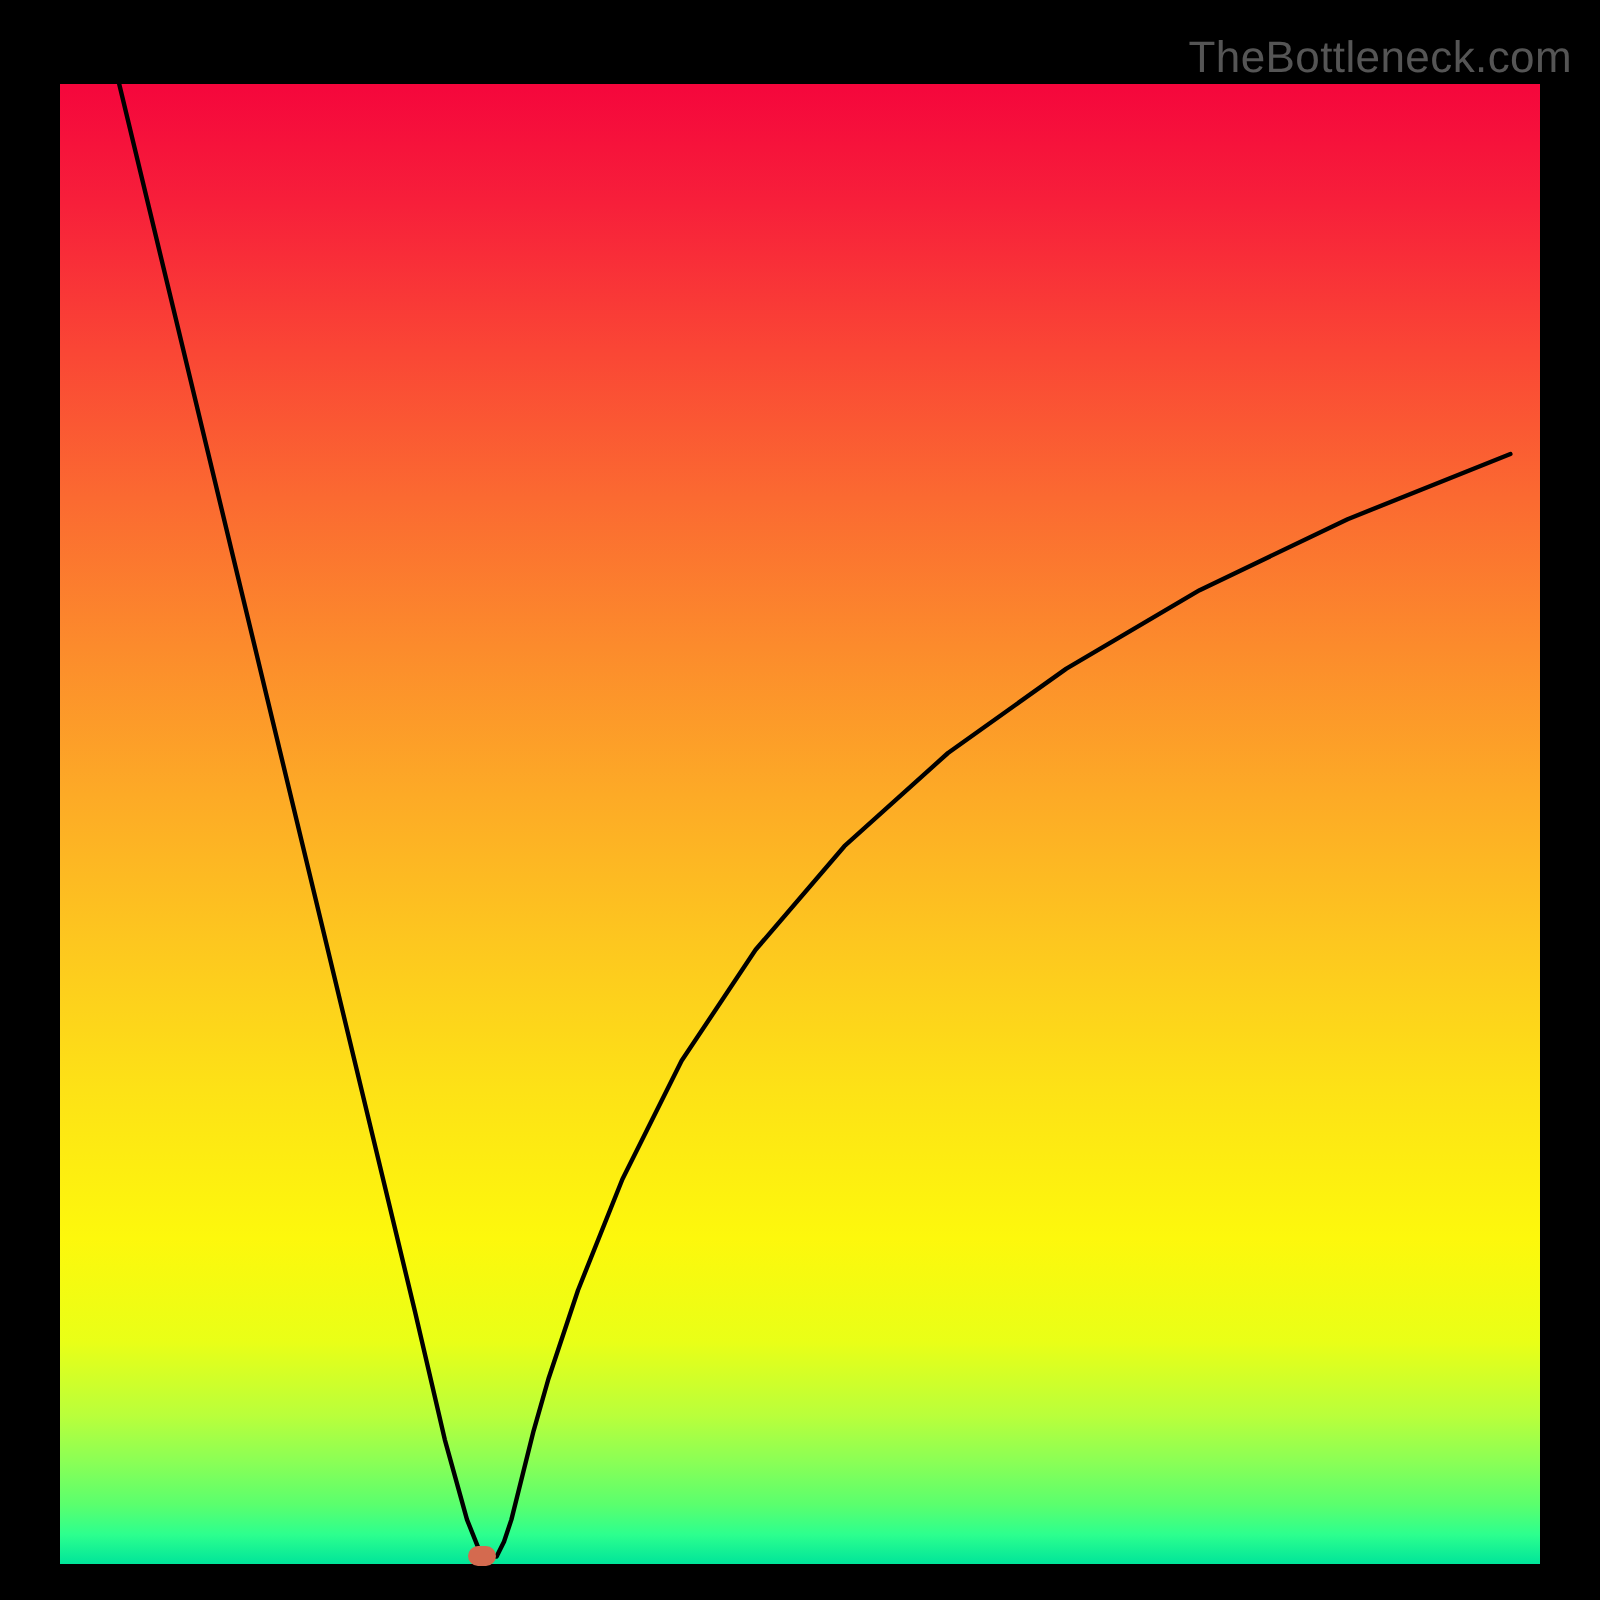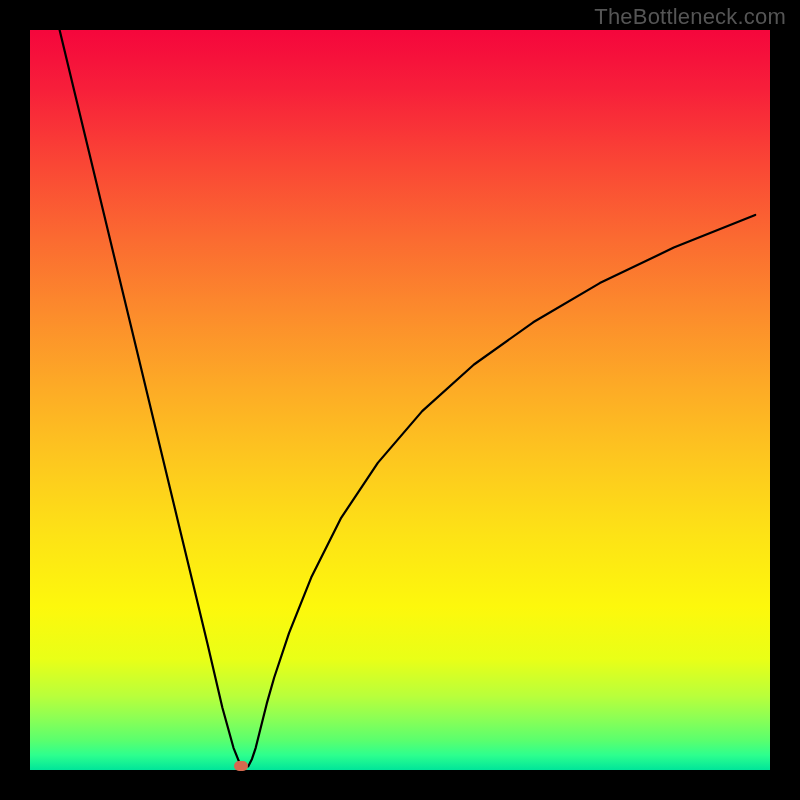--- a/index.html
+++ b/index.html
@@ -9,20 +9,21 @@
     height: 800px;
     overflow: hidden;
     background: #000;
     font-family: Arial, Helvetica, sans-serif;
   }
   .frame {
     position: relative;
     width: 800px;
     height: 620px;
     background: #000;
+    margin-top: 12px;
   }
   .watermark {
     position: absolute;
     top: 4px;
     right: 14px;
     color: #555;
     font-size: 22px;
     font-weight: 500;
     letter-spacing: 0.2px;
     z-index: 5;

